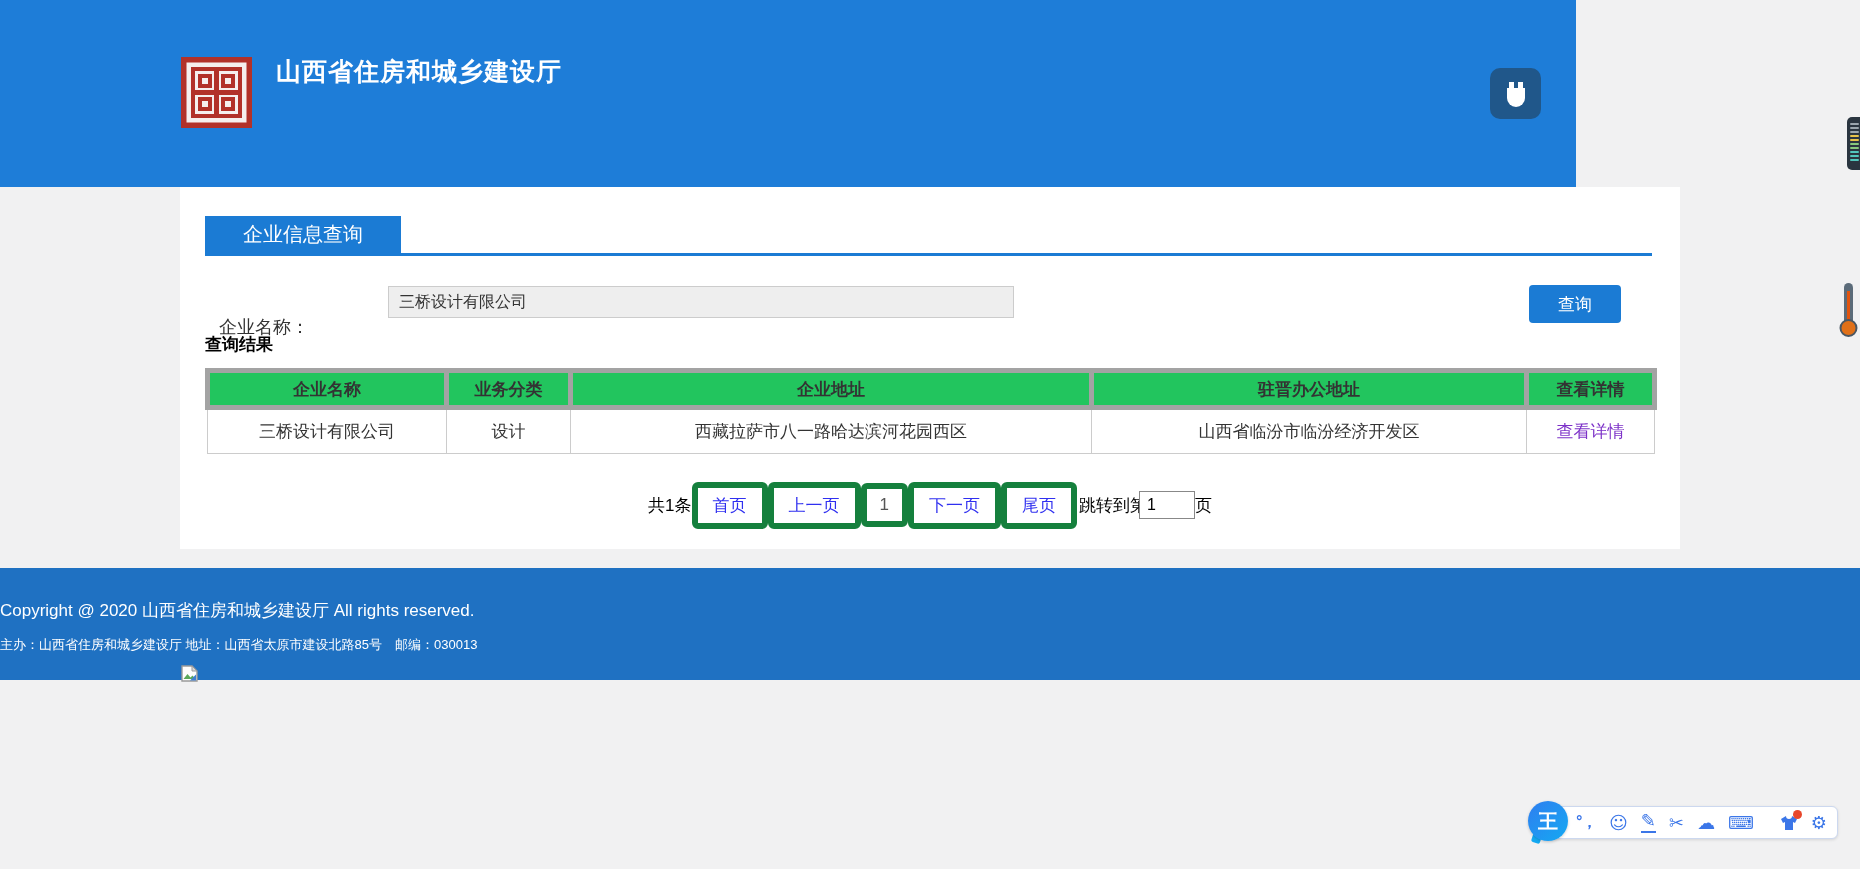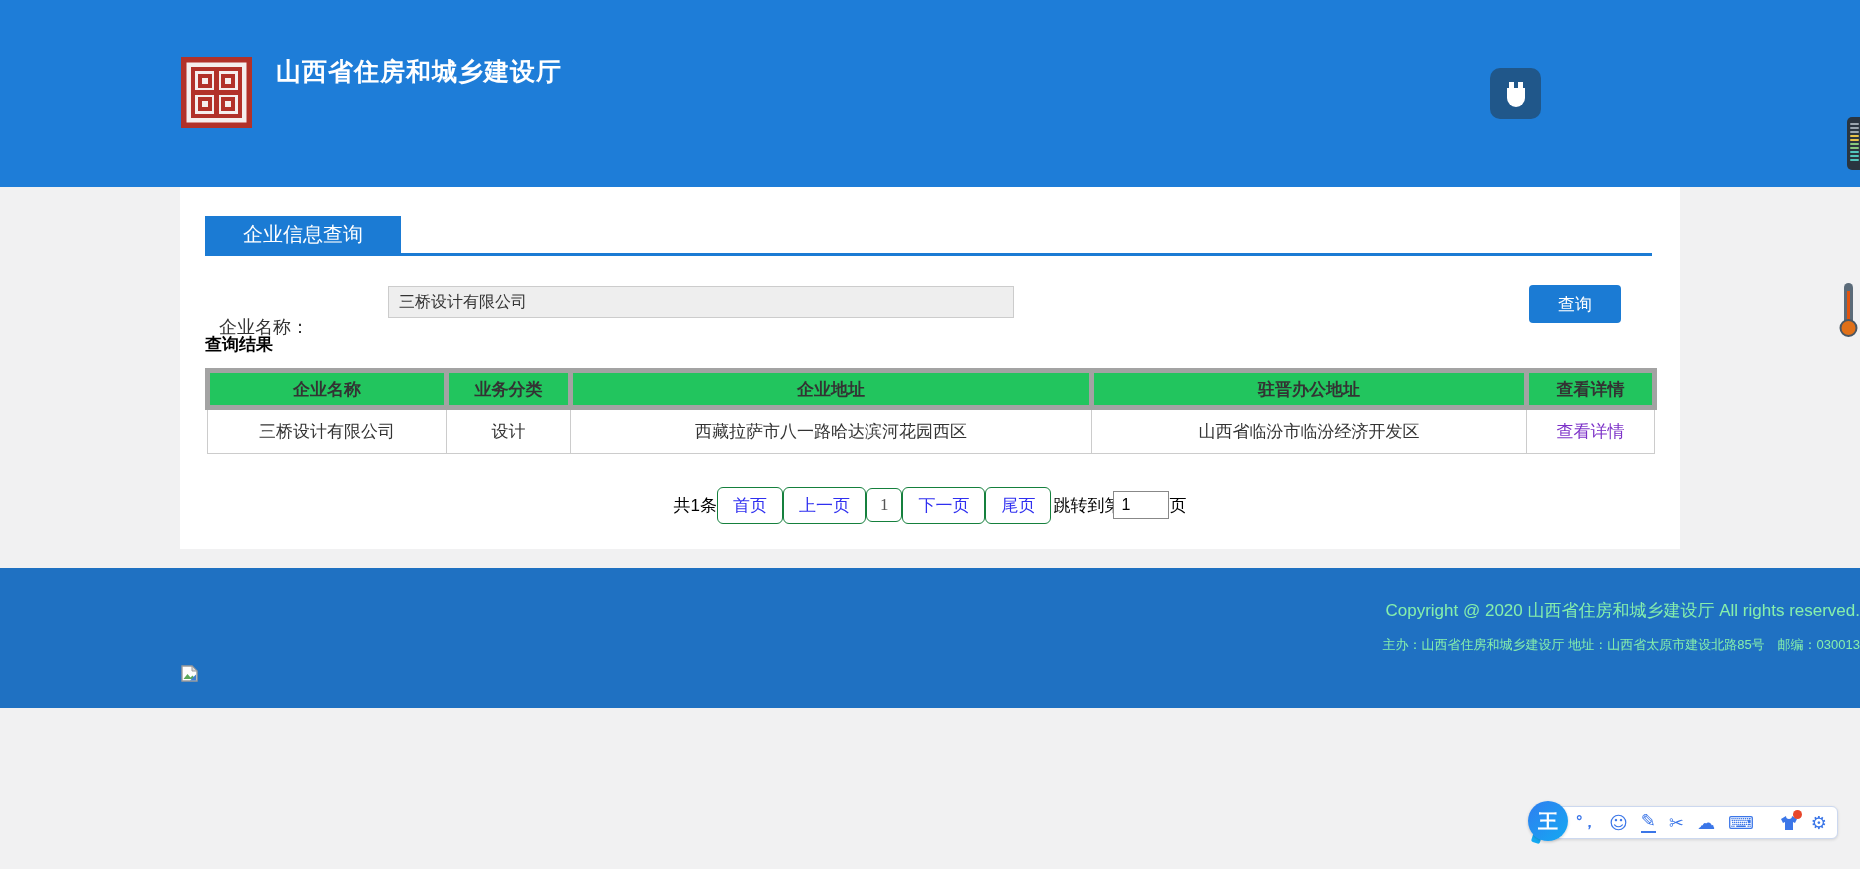--- a/index.html
+++ b/index.html
@@ -4,43 +4,43 @@
 <style>
   * { margin:0; padding:0; box-sizing:border-box; }
   html,body { width:1860px; height:869px; }
   body {
     position:relative;
     font-family:"Liberation Sans","DejaVu Sans",sans-serif;
     background:#f1f1f2;
     overflow:hidden;
   }
   
-  .site-header { position:absolute; left:0; top:0; width:1860px; height:187px; background:#1e7dd8; }
+  .site-header { position:absolute; left:0; top:0; width:1576px; height:187px; background:#1e7dd8; }
   .logo { position:absolute; left:181px; top:57px; width:71px; height:71px; }
   .site-title { position:absolute; left:276px; top:53px; color:#fff; font-weight:bold; font-size:25px; line-height:37px; letter-spacing:1px; }
   .plug-btn { position:absolute; left:1490px; top:68px; width:51px; height:51px; background:#20578a; border-radius:10px; display:flex; align-items:center; justify-content:center; cursor:pointer; }
   
   .card { position:absolute; left:180px; top:187px; width:1500px; height:362px; background:#fff; }
   .tab { position:absolute; left:25px; top:29px; width:196px; height:37px; background:#1b7bd4; color:#fff; font-size:20px; display:flex; align-items:center; justify-content:center; cursor:pointer; }
   .tab-underline { position:absolute; left:25px; top:66px; width:1447px; height:3px; background:#1b7bd4; }
   .search-label { position:absolute; left:39px; top:108px; font-size:18px; color:#333;margin-top:20px; }
   .search-input { position:absolute; left:208px; top:99px; width:626px; height:32px; background:#eee; border:1px solid #ccc; font-size:16px; padding-left:10px; color:#333; font-family:inherit; }
   .query-btn { position:absolute; left:1349px; top:98px; width:92px; height:38px; background:#1b7bd4; color:#fff; border:none; border-radius:4px; font-size:17px; cursor:pointer; font-family:inherit; }
   .result-title { position:absolute; left:25px; top:146px; font-size:17px; font-weight:bold; color:#000; }
   .result-table { position:absolute; left:25px; top:181px; width:1447px; border-collapse:collapse; table-layout:fixed; font-size:17px; color:#333; }
   .result-table th { background:#22c55e; border:5px solid #a3a3a3; height:37px; font-weight:bold; text-align:center; }
   .result-table td { border:1px solid #ccc; height:46px; text-align:center; }
   .detail-link { color:#7d32c8; text-decoration:none; cursor:pointer; }
   .pagination { position:absolute; left:0; top:299px; width:1500px; height:38px; display:flex; align-items:center; justify-content:center; gap:0; font-size:17px; color:#000; }
-  .pg-btn { background:#fff; border:1px solid #15803d; border-radius:6px; color:#2f2ff0; font-size:17px; padding:6px 15px; cursor:pointer; font-family:Liberation Serif, serif; }
+  .pg-btn { background:#fff; border:6px solid #15803d; border-radius:6px; color:#2f2ff0; font-size:17px; padding:6px 15px; cursor:pointer; font-family:Liberation Sans, sans-serif; }
   .pg-btn.current { color:#555; padding:6px 13px; }
   .jump-label-prefix { margin-left:2px; margin-right:-8px; }
   .jump-input { width:56px; height:28px; border:1px solid #888; font-size:16px; padding-left:7px; font-family:inherit; }
   
-  .site-footer { position:absolute; left:0; top:568px; width:1860px; height:140px; background:#1f71c2; color:#86efac; text-align:right; }
+  .site-footer { position:absolute; left:0; top:568px; width:1860px; height:112px; background:#1f71c2; color:#ffffff; text-align:left; }
   .footer-line1 { padding-top:31px; font-size:17px; }
   .footer-line2 { margin-top:14px; font-size:13px; }
   .broken-img { position:absolute; left:181px; top:97px; width:17px; height:17px; }
   
   .stripe-widget { position:absolute; left:1847px; top:117px; width:13px; height:53px; background:#2a3540; border-radius:5px 0 0 5px; padding:6px 0 0 3px; display:flex; flex-direction:column; gap:2px; cursor:pointer; }
   .stripe-widget i { display:block; width:9px; height:2px; border-radius:1px; }
   .thermo-widget { position:absolute; left:1836px; top:281px; cursor:pointer; }
   
   .ime-bar { position:absolute; left:1546px; top:806px; width:292px; height:33px; background:#fff; border:1px solid #ccd8ef; border-radius:6px; box-shadow:0 1px 3px rgba(0,0,0,0.12); display:flex; align-items:center; justify-content:flex-end; gap:13px; padding-right:10px; }
   .ime-logo { position:absolute; left:1528px; top:801px; width:40px; height:40px; border-radius:50%; background:linear-gradient(135deg,#2f7ef0,#14a9f2); color:#fff; font-size:20px; font-weight:bold; display:flex; align-items:center; justify-content:center; cursor:pointer; box-shadow:0 1px 3px rgba(0,0,0,0.2); }

